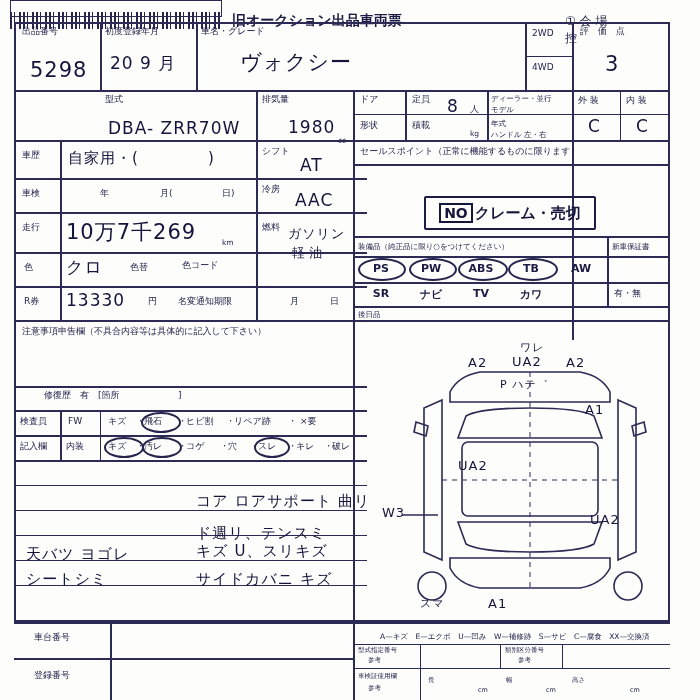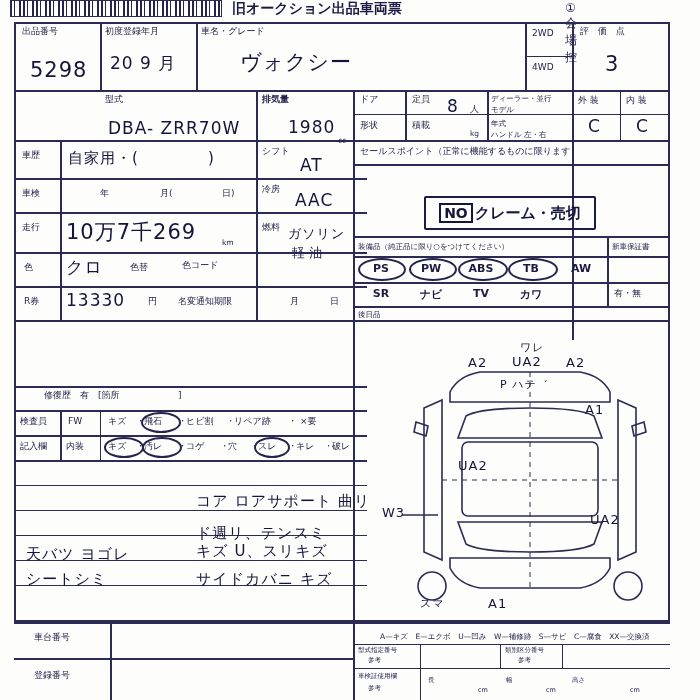--- a/index.html
+++ b/index.html
@@ -19,21 +19,21 @@
   .vline.thick{width:2px;}
   .lbl{position:absolute;font-size:9px;line-height:10px;color:#23234d;white-space:pre;}
   .lbl.sm{font-size:7.5px;line-height:9px;}
   .lbl.xs{font-size:6.5px;line-height:8px;}
   .hand{position:absolute;font-family:"DejaVu Sans", sans-serif;color:#14143c;white-space:pre;
         font-size:17px;letter-spacing:1px;}
   .hand.big{font-size:21px;}
   .hand.mid{font-size:15px;}
   .hand.sml{font-size:13px;}
   
-  .topstrip{position:absolute;left:0;top:0;width:584px;height:18px;}
+  .topstrip{position:absolute;left:0;top:12px;width:584px;height:18px;padding-left:28px;}
   .barcode{position:absolute;left:10px;top:0;width:210px;height:17px;
      background:repeating-linear-gradient(90deg,#24244c 0 2px,#fdfdfb 2px 4px,#24244c 4px 5px,#fdfdfb 5px 9px,#24244c 9px 11px,#fdfdfb 11px 13px);}
   .title-top{position:absolute;left:232px;top:0px;font-size:14px;font-weight:bold;color:#1b1b45;letter-spacing:0px;}
   .kaijyo{position:absolute;left:565px;top:1px;font-size:12px;color:#1b1b45;}
   
   .box{position:absolute;border:1px solid #2b2b55;box-sizing:border-box;}
   .box.thick{border-width:2px;}
   .noclaim{position:absolute;left:424px;top:196px;width:168px;height:30px;border:2px solid #1b1b45;
      border-radius:2px;display:flex;align-items:center;justify-content:center;font-size:15px;font-weight:bold;color:#16163c;}
   .noclaim .nc{border:2px solid #16163c;padding:0 3px;margin-right:2px;font-size:14px;}
@@ -87,21 +87,21 @@
   <div class="vline thick" style="left:353px;top:90px;height:50px;"></div>
   <div class="vline thick" style="left:405px;top:90px;height:50px;"></div>
   <div class="vline thick" style="left:487px;top:90px;height:50px;"></div>
   <div class="hline" style="left:353px;top:114px;width:219px;"></div>
   <div class="vline" style="left:620px;top:90px;height:50px;"></div>
   <div class="hline" style="left:572px;top:114px;width:98px;"></div>
 
   <div class="lbl" style="left:105px;top:94px;">型式</div>
   <div class="hand" style="left:108px;top:118px;">DBA- ZRR70W</div>
 
-  <div class="lbl" style="left:262px;top:94px;font-weight:bold;">排気量</div>
+  <div class="lbl" style="left:262px;top:94px;">排気量</div>
   <div class="hand" style="left:288px;top:117px;">1980</div>
   <div class="lbl sm" style="left:338px;top:136px;">cc</div>
 
   <div class="lbl" style="left:360px;top:94px;">ドア</div>
   <div class="lbl" style="left:360px;top:120px;">形状</div>
 
   <div class="lbl" style="left:412px;top:94px;">定員</div>
   <div class="hand" style="left:447px;top:96px;">8</div>
   <div class="lbl" style="left:470px;top:104px;">人</div>
   <div class="lbl" style="left:412px;top:120px;">積載</div>
@@ -185,20 +185,21 @@
   <div class="ellipse" style="left:508px;top:258px;width:46px;height:19px;"></div>
 
   <div class="opt" style="left:358px;top:287px;width:46px;">SR</div>
   <div class="opt" style="left:408px;top:287px;width:46px;">ナビ</div>
   <div class="opt" style="left:458px;top:287px;width:46px;">TV</div>
   <div class="opt" style="left:508px;top:287px;width:46px;">カワ</div>
   <div class="lbl" style="left:614px;top:288px;">有・無</div>
 
   <div class="lbl sm" style="left:358px;top:310px;">後日品</div>
 
+  <div class="lbl" style="left:22px;top:326px;">注意事項申告欄（不具合内容等は具体的に記入して下さい）</div>
   <div class="hline thick" style="left:14px;top:386px;width:353px;"></div>
   <div class="lbl" style="left:44px;top:390px;">修復歴　有　[箇所</div>
   <div class="lbl" style="left:178px;top:390px;">]</div>
   <div class="hline thick" style="left:14px;top:410px;width:353px;"></div>
 
   <div class="vline thick" style="left:60px;top:410px;height:50px;"></div>
   <div class="vline" style="left:100px;top:410px;height:50px;"></div>
   <div class="hline thick" style="left:14px;top:435px;width:353px;"></div>
   <div class="hline thick" style="left:14px;top:460px;width:353px;"></div>
 

